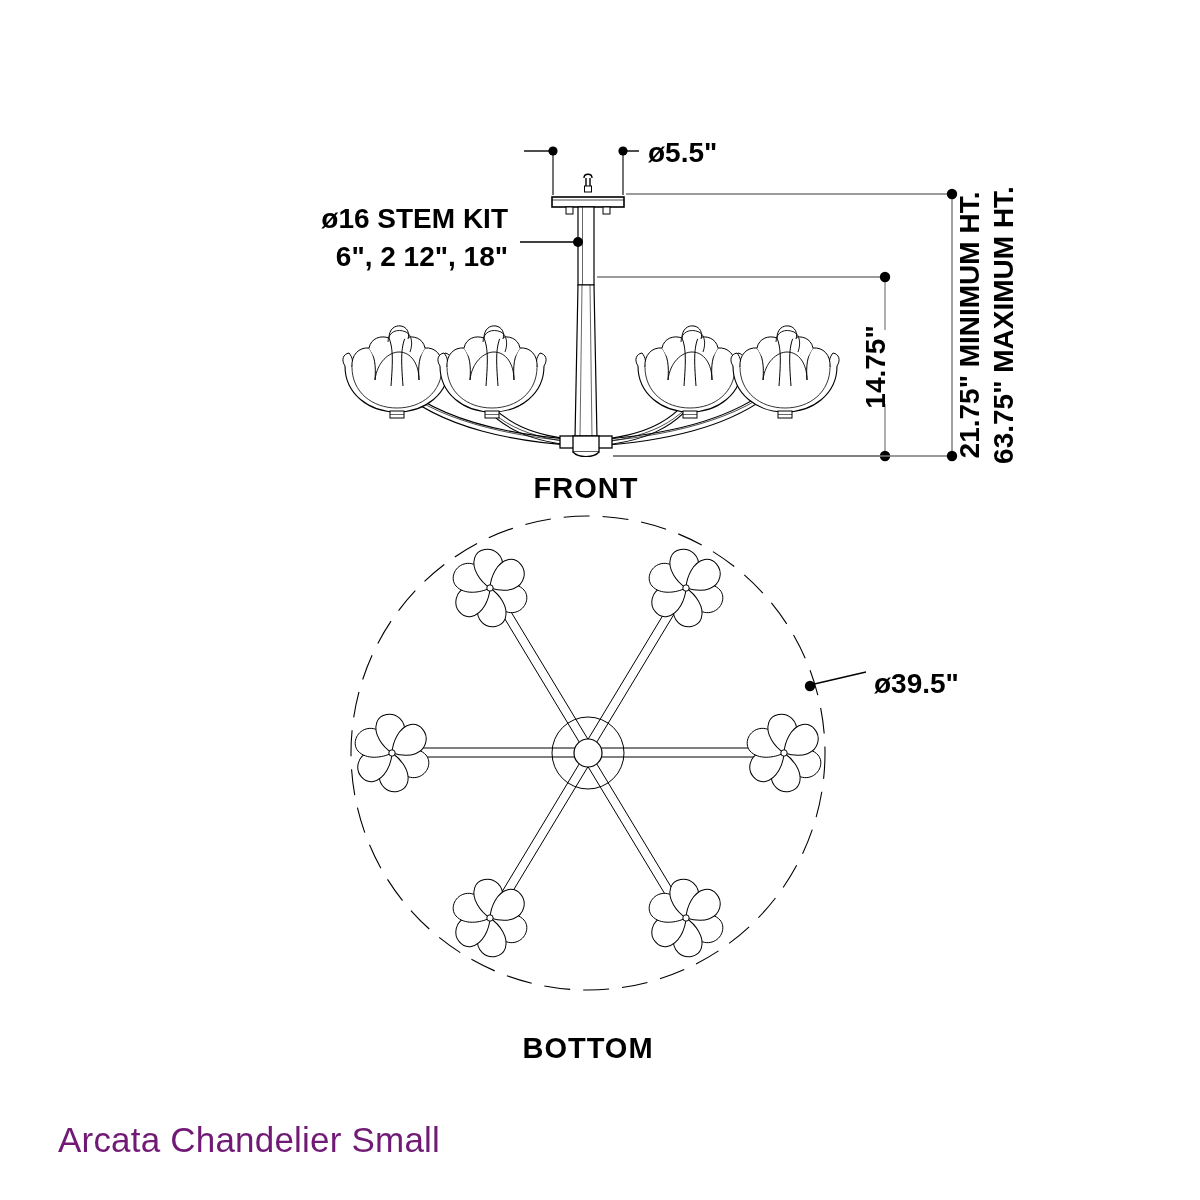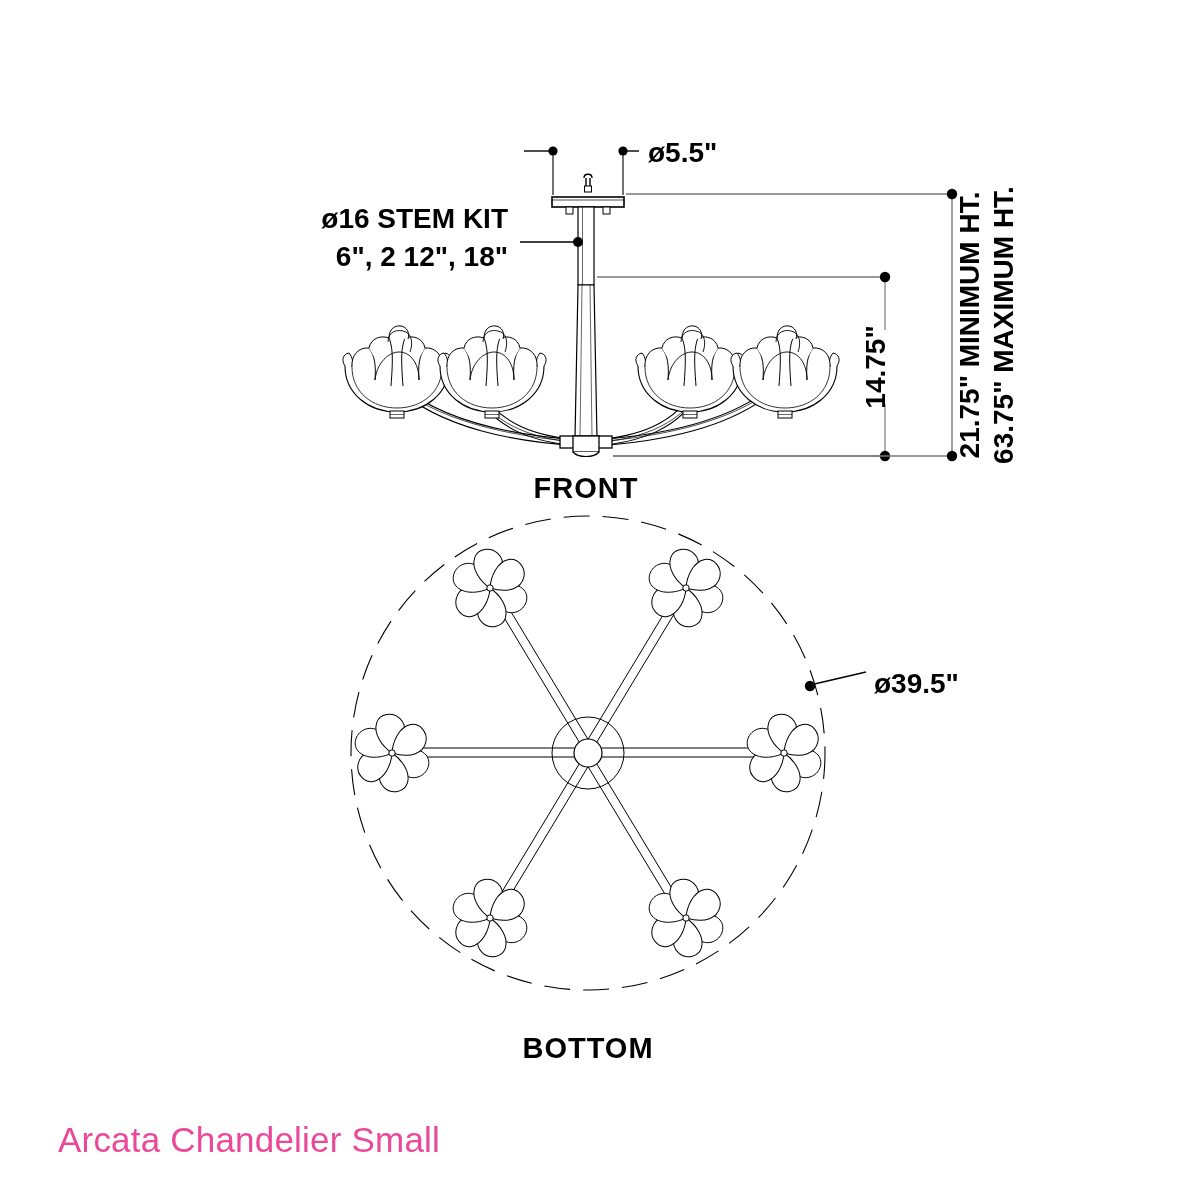--- a/index.html
+++ b/index.html
@@ -16,21 +16,21 @@
     height: 1200px;
     background: #ffffff;
   }
   #drawing { position: absolute; left: 0; top: 0; }
   .product-title {
     position: absolute;
     left: 58px;
     top: 1120px;
     font-size: 35px;
     font-weight: 400;
-    color: #ec4899;
+    color: #701a75;
     letter-spacing: 0.2px;
     white-space: nowrap;
   }
   
 </style>
 </head>
 <body>
 
 <div id="sheet">
 

